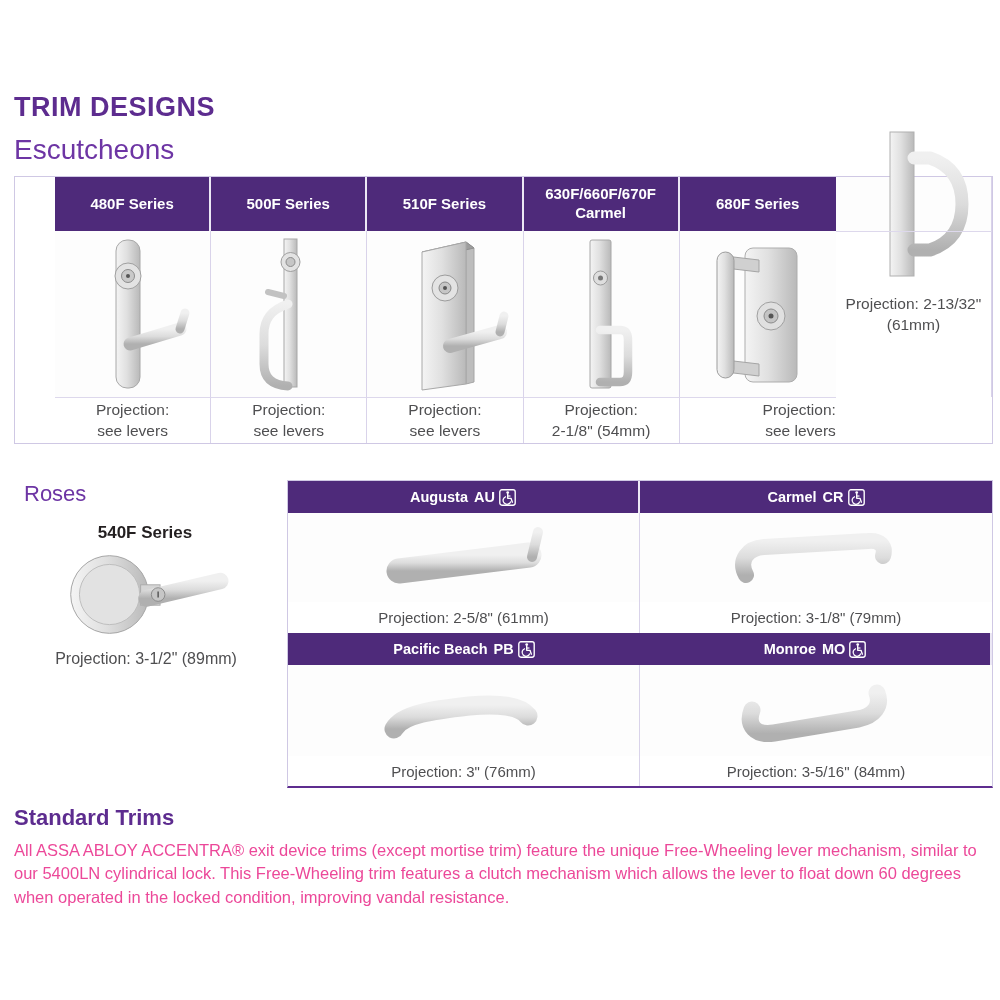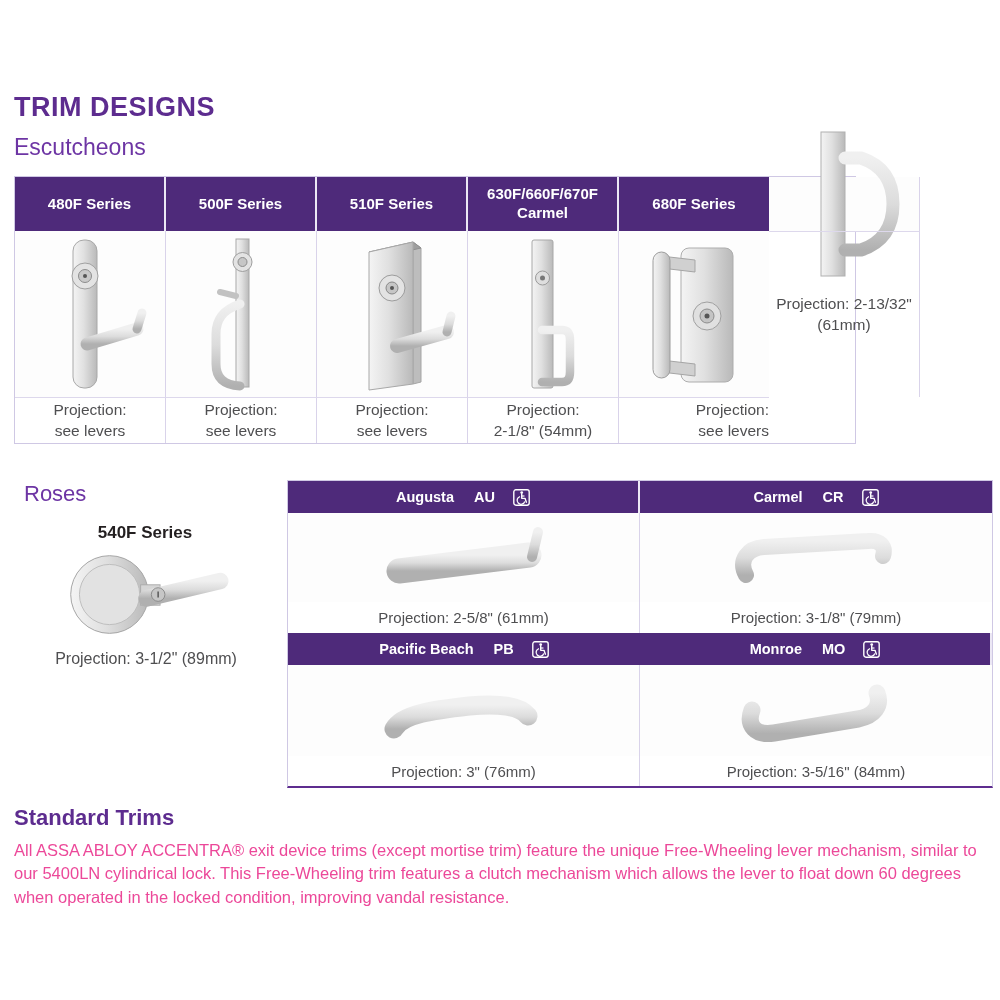--- a/index.html
+++ b/index.html
@@ -1,46 +1,46 @@
 <!DOCTYPE html>
 <html><head>
 <meta charset="utf-8">
 <style>
   html,body { margin:0; padding:0; background:#ffffff; }
   body { font-family:"Liberation Sans", sans-serif; }
   .page { position:relative; width:1000px; height:1000px; background:#fff; overflow:hidden; }
 
   .title { position:absolute; left:14px; top:92px; font-size:27px; font-weight:bold; color:#5d2c8f; letter-spacing:.5px; }
-  .subtitle { position:absolute; left:14px; top:134px; font-size:23px; color:#6d35a4; }
-
-  
-  .esc-table { position:absolute; left:14px; top:176px; width:842px; display:grid;
+  .subtitle { position:absolute; left:14px; top:134px; font-size:28px; color:#6d35a4; }
+
+  
+  .esc-table { position:absolute; left:14px; top:176px; width:979px; display:grid;
                grid-template-columns:repeat(6,1fr); grid-template-rows:54px 166px 46px;
-               border:1px solid #cfc8e4; box-sizing:border-box; background:#fff; }
+               border:1px solid #cfc8e4; box-sizing:border-box; background:#fff;padding-left:40px; }
   .esc-h { background:#4e2a7a; color:#fff; font-weight:bold; font-size:15px; line-height:1.25;
            display:flex; align-items:center; justify-content:center; text-align:center;
            border-right:2px solid #ece8f5; padding:0 6px; }
   .esc-img { border-right:1px solid #d9d3ea; display:flex; align-items:center; justify-content:center; background:#fdfdfd; }
   .esc-p { border-right:1px solid #d9d3ea; border-top:1px solid #ddd8ec; color:#4f4f51; font-size:15.5px;
            text-align:center; display:flex; flex-direction:column; justify-content:center; line-height:1.3; }
   .last { border-right:none !important;text-align:right; }
 
   
   .roses-h { position:absolute; left:24px; top:481px; font-size:22px; color:#6d35a4; }
   .rose-series { position:absolute; left:55px; top:523px; width:180px; text-align:center;
                  font-weight:bold; font-size:17px; color:#231f20; }
   .rose-img { position:absolute; left:48px; top:544px; }
   .rose-proj { position:absolute; left:18px; top:650px; width:256px; text-align:center; font-size:16px; color:#4f4f51; }
 
   
   .lev-table { position:absolute; left:287px; top:480px; width:706px; display:grid;
                grid-template-columns:1fr 1fr; grid-template-rows:32px 89px 31px 32px 91px 30px;
                border:1px solid #cfc8e4; border-bottom:2px solid #5e2d8f; box-sizing:border-box; background:#fff; }
   .lev-h { background:#4e2a7a; color:#fff; font-weight:bold; font-size:14.5px;
-           display:flex; align-items:center; justify-content:center; gap:18px;
+           display:flex; align-items:center; justify-content:center; gap:4px;
            border-right:2px solid #ece8f5; }
   .lev-name { font-weight:bold; }
   .lev-code { font-weight:bold; margin-left:2px; }
   .lev-img { border-right:1px solid #d9d3ea; display:flex; align-items:center; justify-content:center; background:#fdfdfd; }
   .lev-p { border-right:1px solid #d9d3ea; color:#4f4f51; font-size:15px;
            display:flex; align-items:center; justify-content:center; }
 
   
   .st-h { position:absolute; left:14px; top:805px; font-size:22px; font-weight:bold; color:#5d2c8f; }
   .st-p { position:absolute; left:14px; top:839px; width:978px; font-size:16.5px; color:#ec4899; line-height:1.42; }

